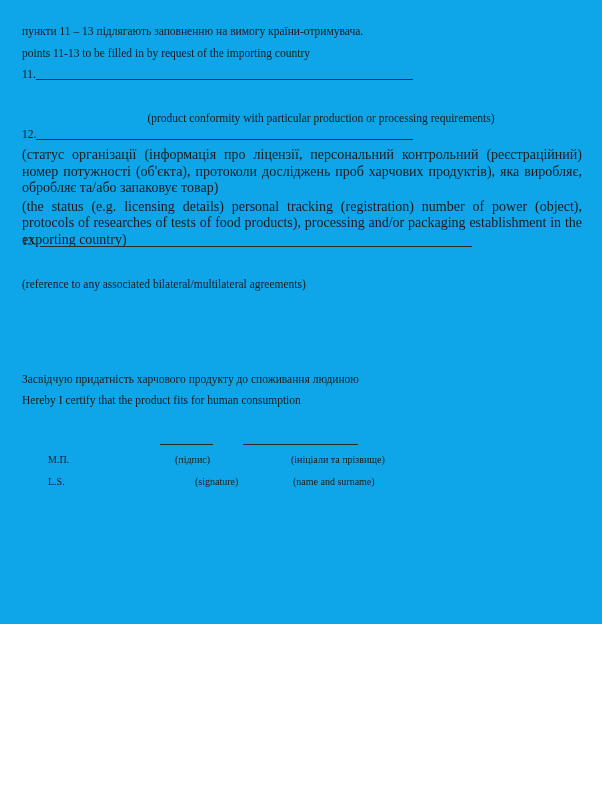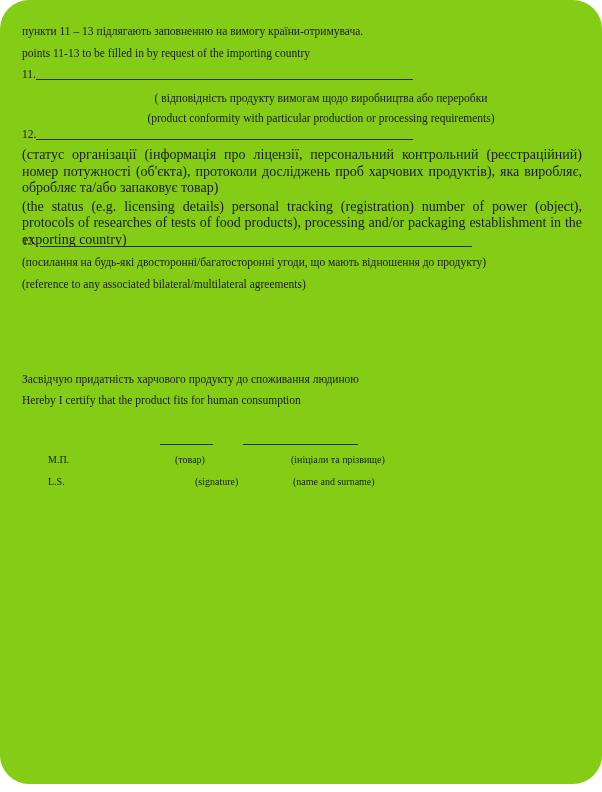--- a/index.html
+++ b/index.html
@@ -3,26 +3,25 @@
 <meta charset="utf-8">
 <style>
   html, body {
     margin: 0;
     padding: 0;
     background: #ffffff;
   }
   .page {
     position: relative;
     width: 602px;
-    height: 784px;
-    background: #84cc16;
+    height: 624px;
+    background: #0ea5e9;
     font-family: "Liberation Serif", "DejaVu Serif", serif;
     color: #1b1b1b;
     overflow: hidden;
-    border-radius: 29px;
   }
   .abs { position: absolute; }
   .t {
     font-size: 11.5px;
     line-height: 14px;
     white-space: nowrap;
   }
   .center { text-align: center; }
   .num-row { display: flex; align-items: flex-start; }
   .blank {
@@ -56,46 +55,44 @@
 
 <div class="page">
 
   <div class="abs t" style="left:22px; top:24px;">пункти 11 – 13 підлягають заповненню на вимогу країни-отримувача.</div>
   <div class="abs t" style="left:22px; top:46px;">points 11-13 to be filled in by request of the importing country</div>
 
   <div class="abs t num-row" style="left:22px; top:67px;">
     <span>11.</span>
       <span class="blank blank-11"></span>
   </div>
-  <div class="abs t center" style="left:40px; top:91px; width:562px;">( відповідність продукту вимогам щодо виробництва або переробки</div>
   <div class="abs t center" style="left:40px; top:111px; width:562px;">(product conformity with particular production or processing requirements)</div>
 
   <div class="abs t num-row" style="left:22px; top:127px;">
     <span>12.</span>
       <span class="blank blank-12"></span>
   </div>
   <div class="abs" style="left:22px; top:147px; width:560px;">
     <div class="para">(статус організації (інформація про ліцензії, персональний контрольний (реєстраційний) номер потужності (об'єкта), протоколи досліджень проб харчових продуктів), яка виробляє, обробляє та/або запаковує товар)</div>
     <div class="para para-en">(the status (e.g. licensing details) personal tracking (registration) number of power (object), protocols of researches of tests of food products), processing and/or packaging establishment in the exporting country)</div>
   </div>
 
   <div class="abs t num-row" style="left:22px; top:234px;">
     <span>13.</span>
       <span class="blank blank-13"></span>
   </div>
-  <div class="abs t" style="left:22px; top:255px;">(посилання на будь-які двосторонні/багатосторонні угоди, що мають відношення до продукту)</div>
   <div class="abs t" style="left:22px; top:277px;">(reference to any associated bilateral/multilateral agreements)</div>
 
   <div class="abs t" style="left:22px; top:393px;">Hereby I certify that the product fits for human consumption</div>
   <div class="abs t" style="left:22px; top:372px;">Засвідчую придатність харчового продукту до споживання людиною</div>
 
   <div class="abs sig-line" style="left:160px; top:431px; width:53px;"></div>
   <div class="abs sig-line" style="left:243px; top:431px; width:115px;"></div>
 
   <div class="abs sig-label" style="left:48px; top:453px;">М.П.</div>
-  <div class="abs sig-label" style="left:175px; top:453px;">(товар)</div>
+  <div class="abs sig-label" style="left:175px; top:453px;">(підпис)</div>
   <div class="abs sig-label" style="left:291px; top:453px;">(ініціали та прізвище)</div>
 
   <div class="abs sig-label" style="left:48px; top:475px;">L.S.</div>
   <div class="abs sig-label" style="left:195px; top:475px;">(signature)</div>
   <div class="abs sig-label" style="left:293px; top:475px;">(name and surname)</div>
 
 </div>
 
 </body></html>

